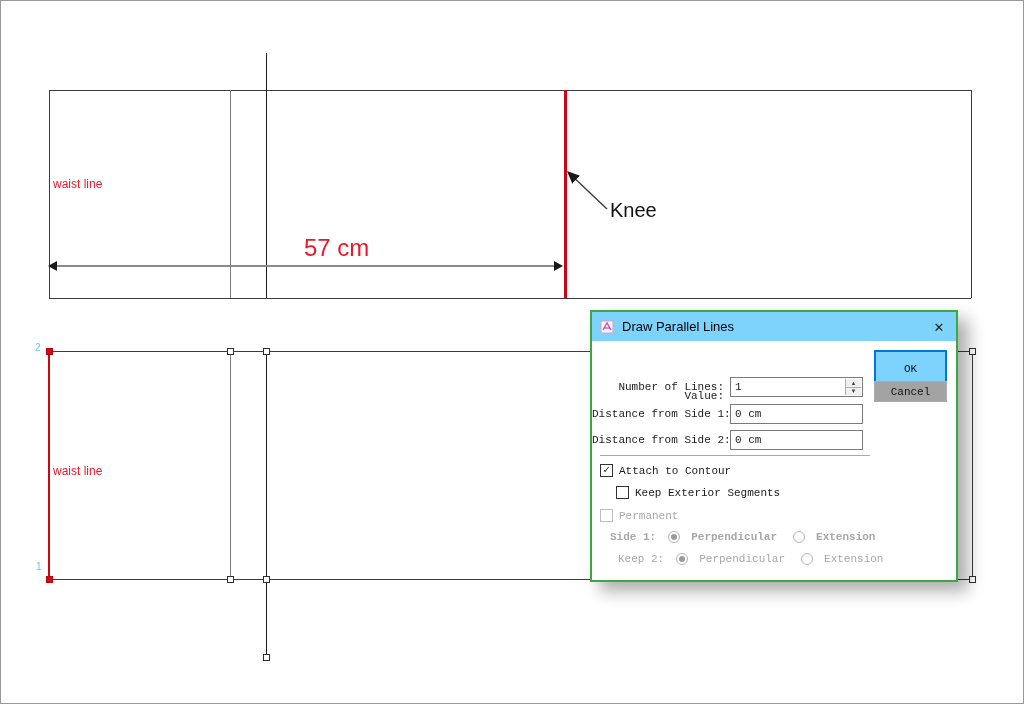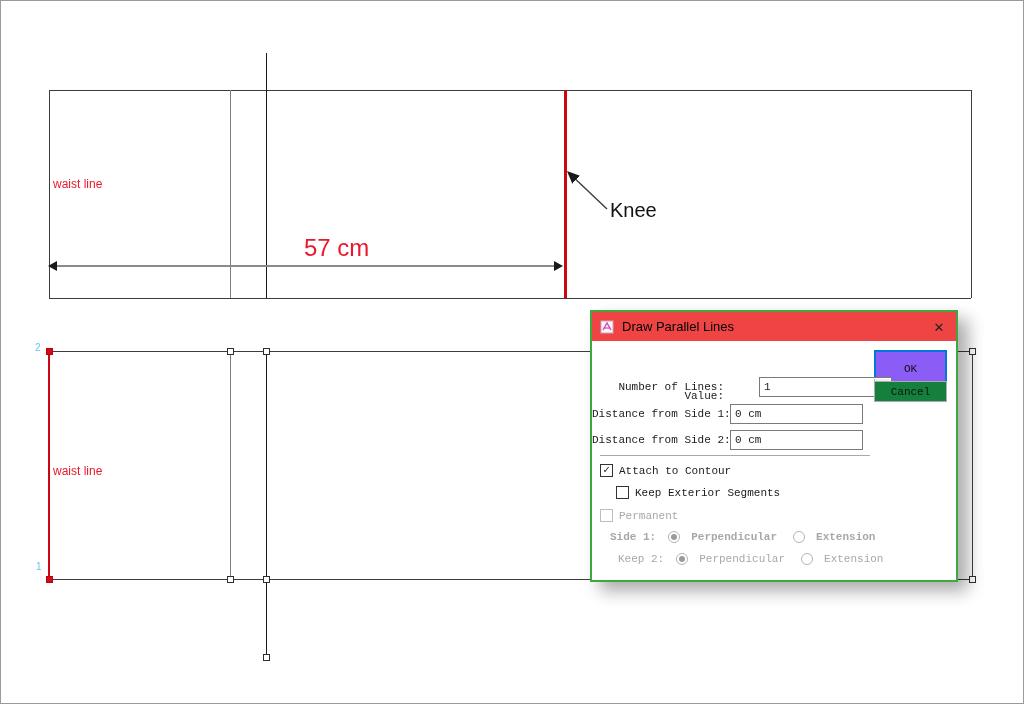--- a/index.html
+++ b/index.html
@@ -38,21 +38,21 @@
   
   #dialog {
     position:absolute; left:589px; top:309px; width:368px; height:272px;
     background:#ffffff; border:2px solid #3fa73f;
     box-shadow:10px 9px 16px rgba(0,0,0,0.33);
     font-family:"Liberation Mono", monospace; font-size:11px; color:#1a1a1a;
     z-index:10;
   }
   .titlebar {
     position:absolute; left:0; top:0; right:0; height:29px;
-    background:#ef4444; display:flex; align-items:center; padding:0 8px;
+    background:#7dd3fc; display:flex; align-items:center; padding:0 8px;
     font-family:"Liberation Sans", sans-serif; font-size:13px; color:#000;
   }
   .title-icon { width:14px; height:14px; margin-right:8px; flex:0 0 auto; }
   .close-btn {
     position:absolute; right:8px; top:6px; width:18px; height:18px;
     display:flex; align-items:center; justify-content:center;
     font-size:13px; color:#222; cursor:pointer;
     font-family:"Liberation Sans", sans-serif;
   }
   .row { position:absolute; display:flex; align-items:center; }
@@ -67,25 +67,25 @@
   .spinner {
     position:absolute; right:1px; top:1px; bottom:1px; width:16px;
     border-left:1px solid #adadad; display:flex; flex-direction:column;
   }
   .spin-btn {
     flex:1; background:#f0f0f0; border:0; display:flex; align-items:center; justify-content:center;
     font-size:6px; color:#444; line-height:1; cursor:pointer;
   }
   .spin-btn + .spin-btn { border-top:1px solid #adadad; }
   .btn {
-    position:absolute; width:73px; height:21px; background:#15803d;
+    position:absolute; width:73px; height:21px; background:#a3a3a3;
     border:1px solid #adadad; display:flex; align-items:center; justify-content:center;
     font-family:"Liberation Mono", monospace; font-size:11px; color:#111; cursor:pointer;
   }
-  .btn-default { height:37px; background:#8b5cf6; border:2px solid #0078d7; }
+  .btn-default { height:37px; background:#7dd3fc; border:2px solid #0078d7; }
   .sep { position:absolute; height:1px; background:#a8a8a8; }
   .check-row { position:absolute; display:flex; align-items:center; gap:6px; }
   .cbox {
     width:13px; height:13px; background:#fff; border:1px solid #333;
     display:flex; align-items:center; justify-content:center;
     font-size:11px; color:#222; line-height:1;
   }
   .cbox.disabled { border-color:#bdbdbd; }
   .dis-text { color:#a8a8a8; }
   .radio {
@@ -166,21 +166,21 @@
       </svg>
       <span>Draw Parallel Lines</span>
       <span class="close-btn">✕</span>
     </div>
 
     <div class="row" style="left:0; top:38px;margin-top:40px;">
       <span class="flabel">Value:</span>
     </div>
     <button class="btn btn-default" style="left:282px; top:38px;">OK</button>
 
-    <div class="row" style="left:0; top:65px;gap:29px;">
+    <div class="row" style="left:0; top:65px;">
       <span class="flabel">Number of Lines:</span>
       <div class="field">
         <span>1</span>
         <div class="spinner">
           <button class="spin-btn">▲</button>
           <button class="spin-btn">▼</button>
         </div>
       </div>
     </div>
     <button class="btn" style="left:282px; top:69px;">Cancel</button>

